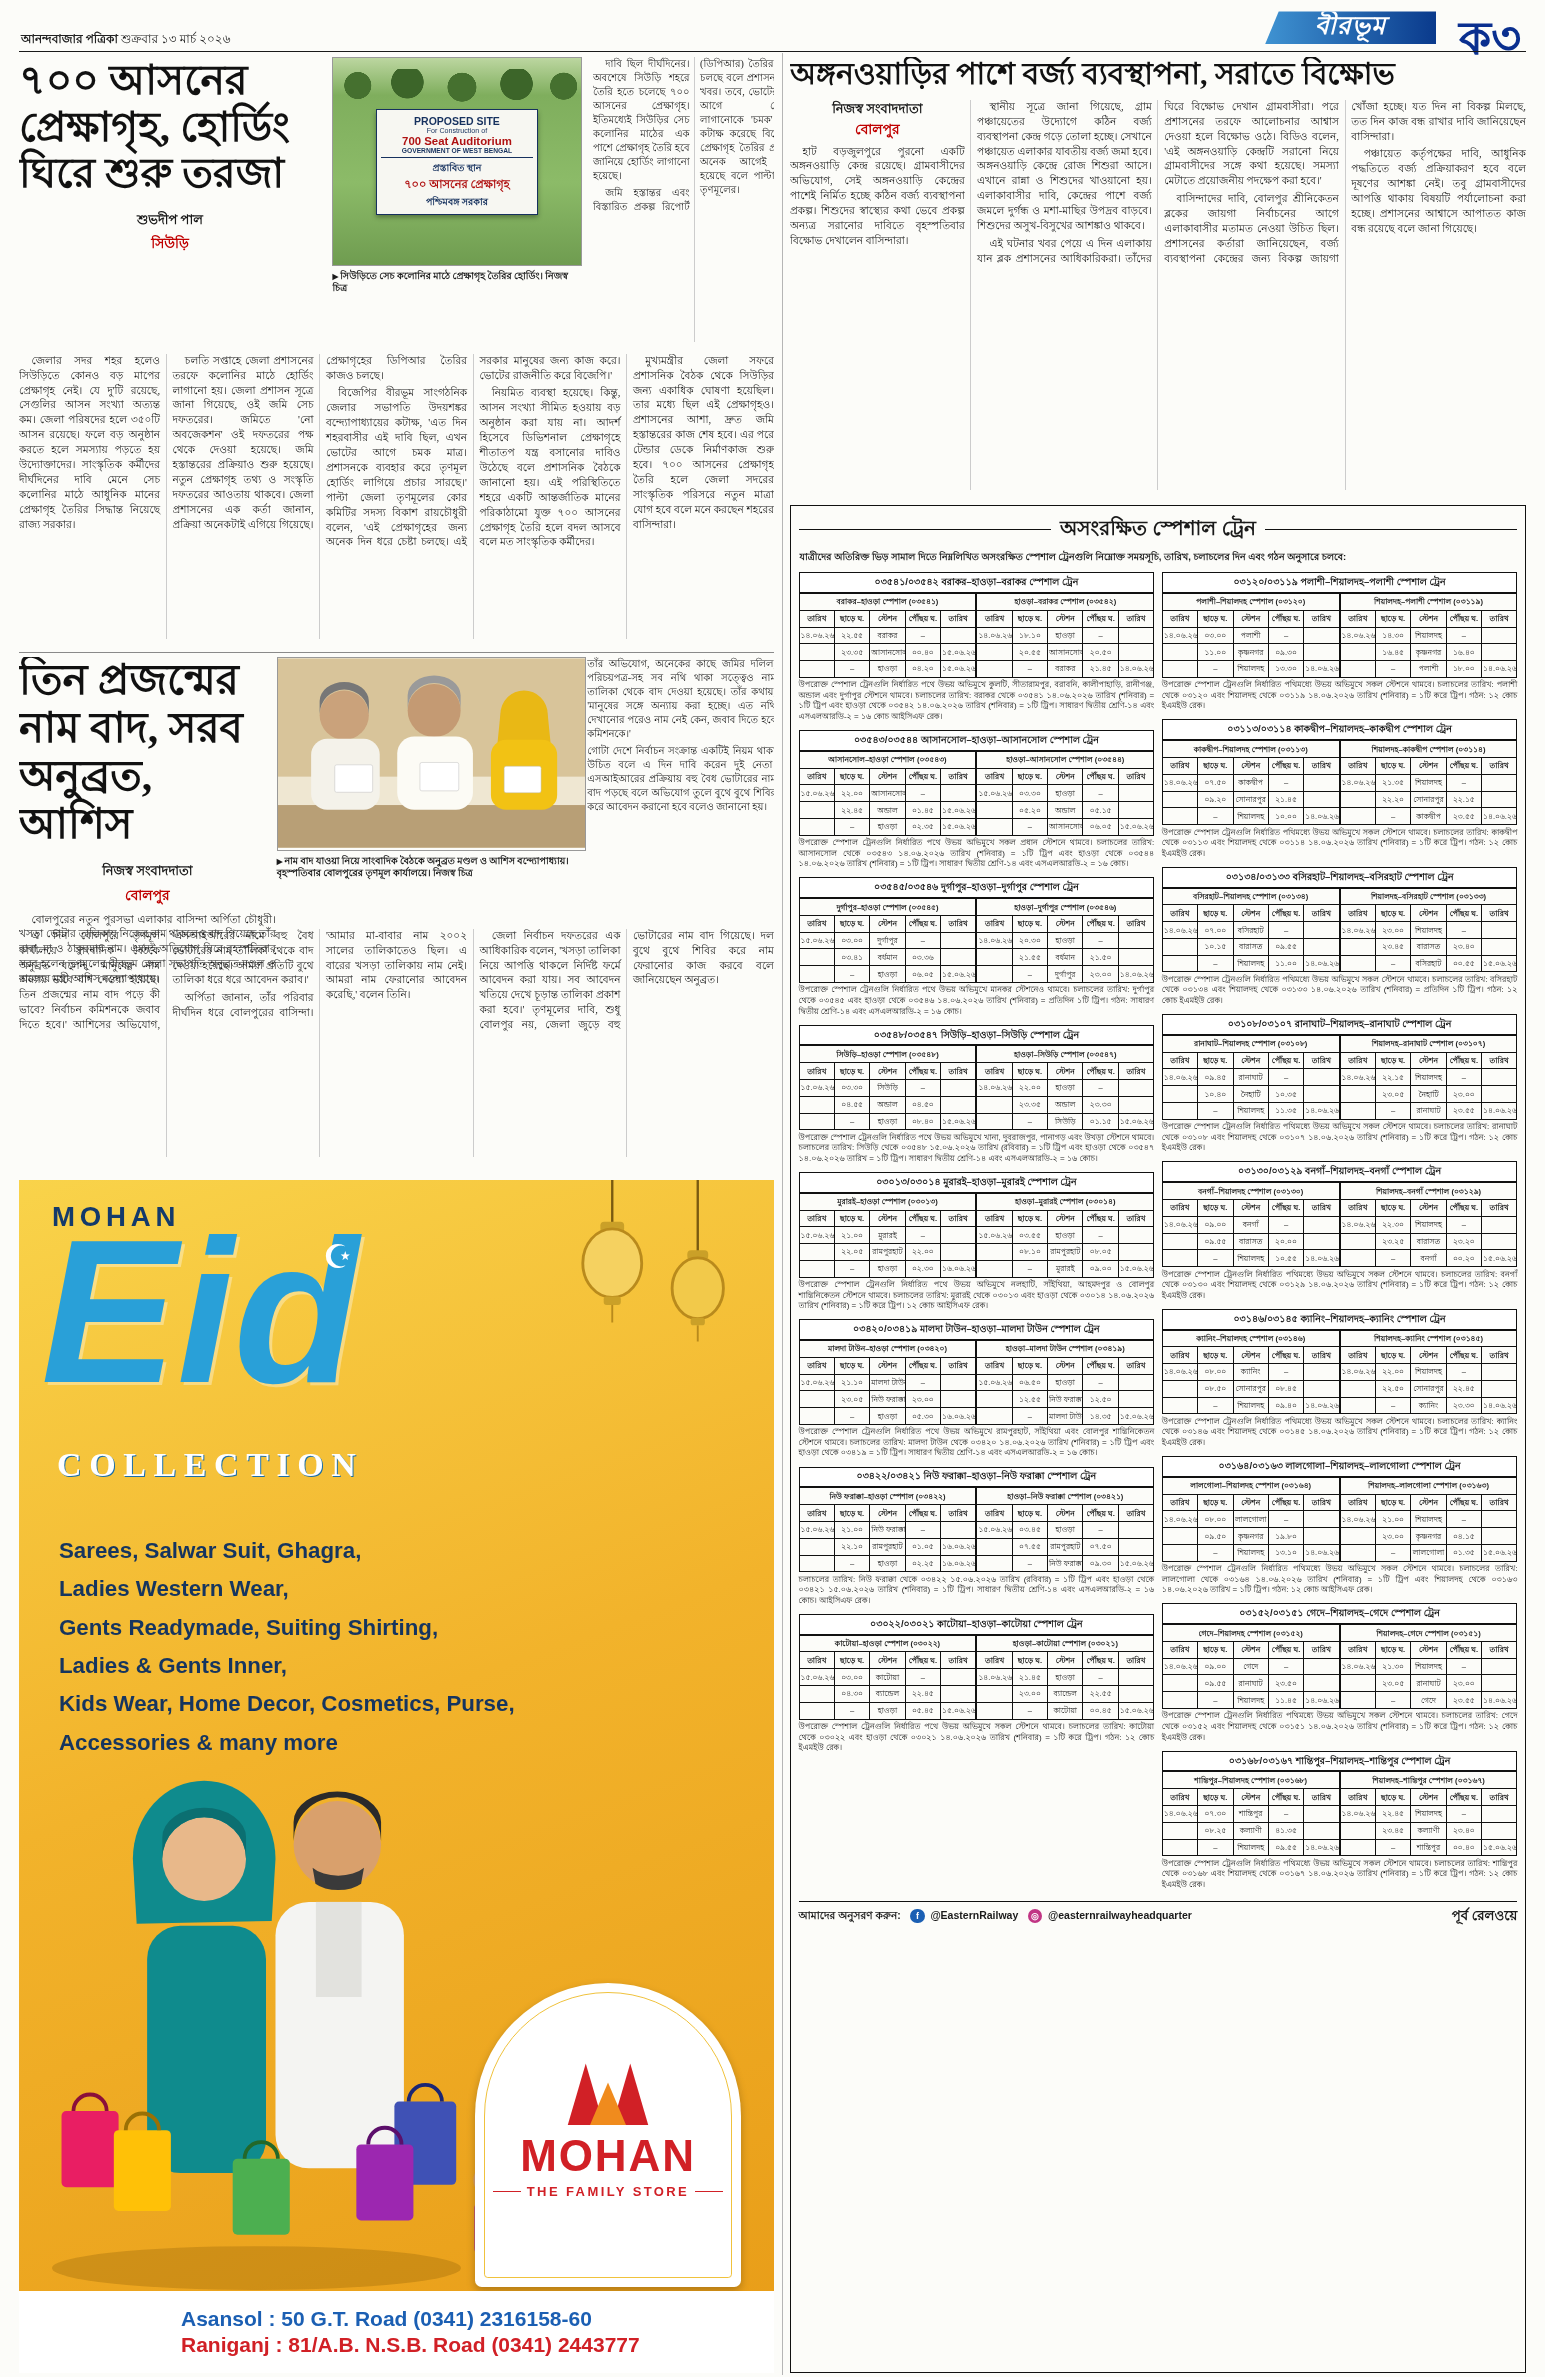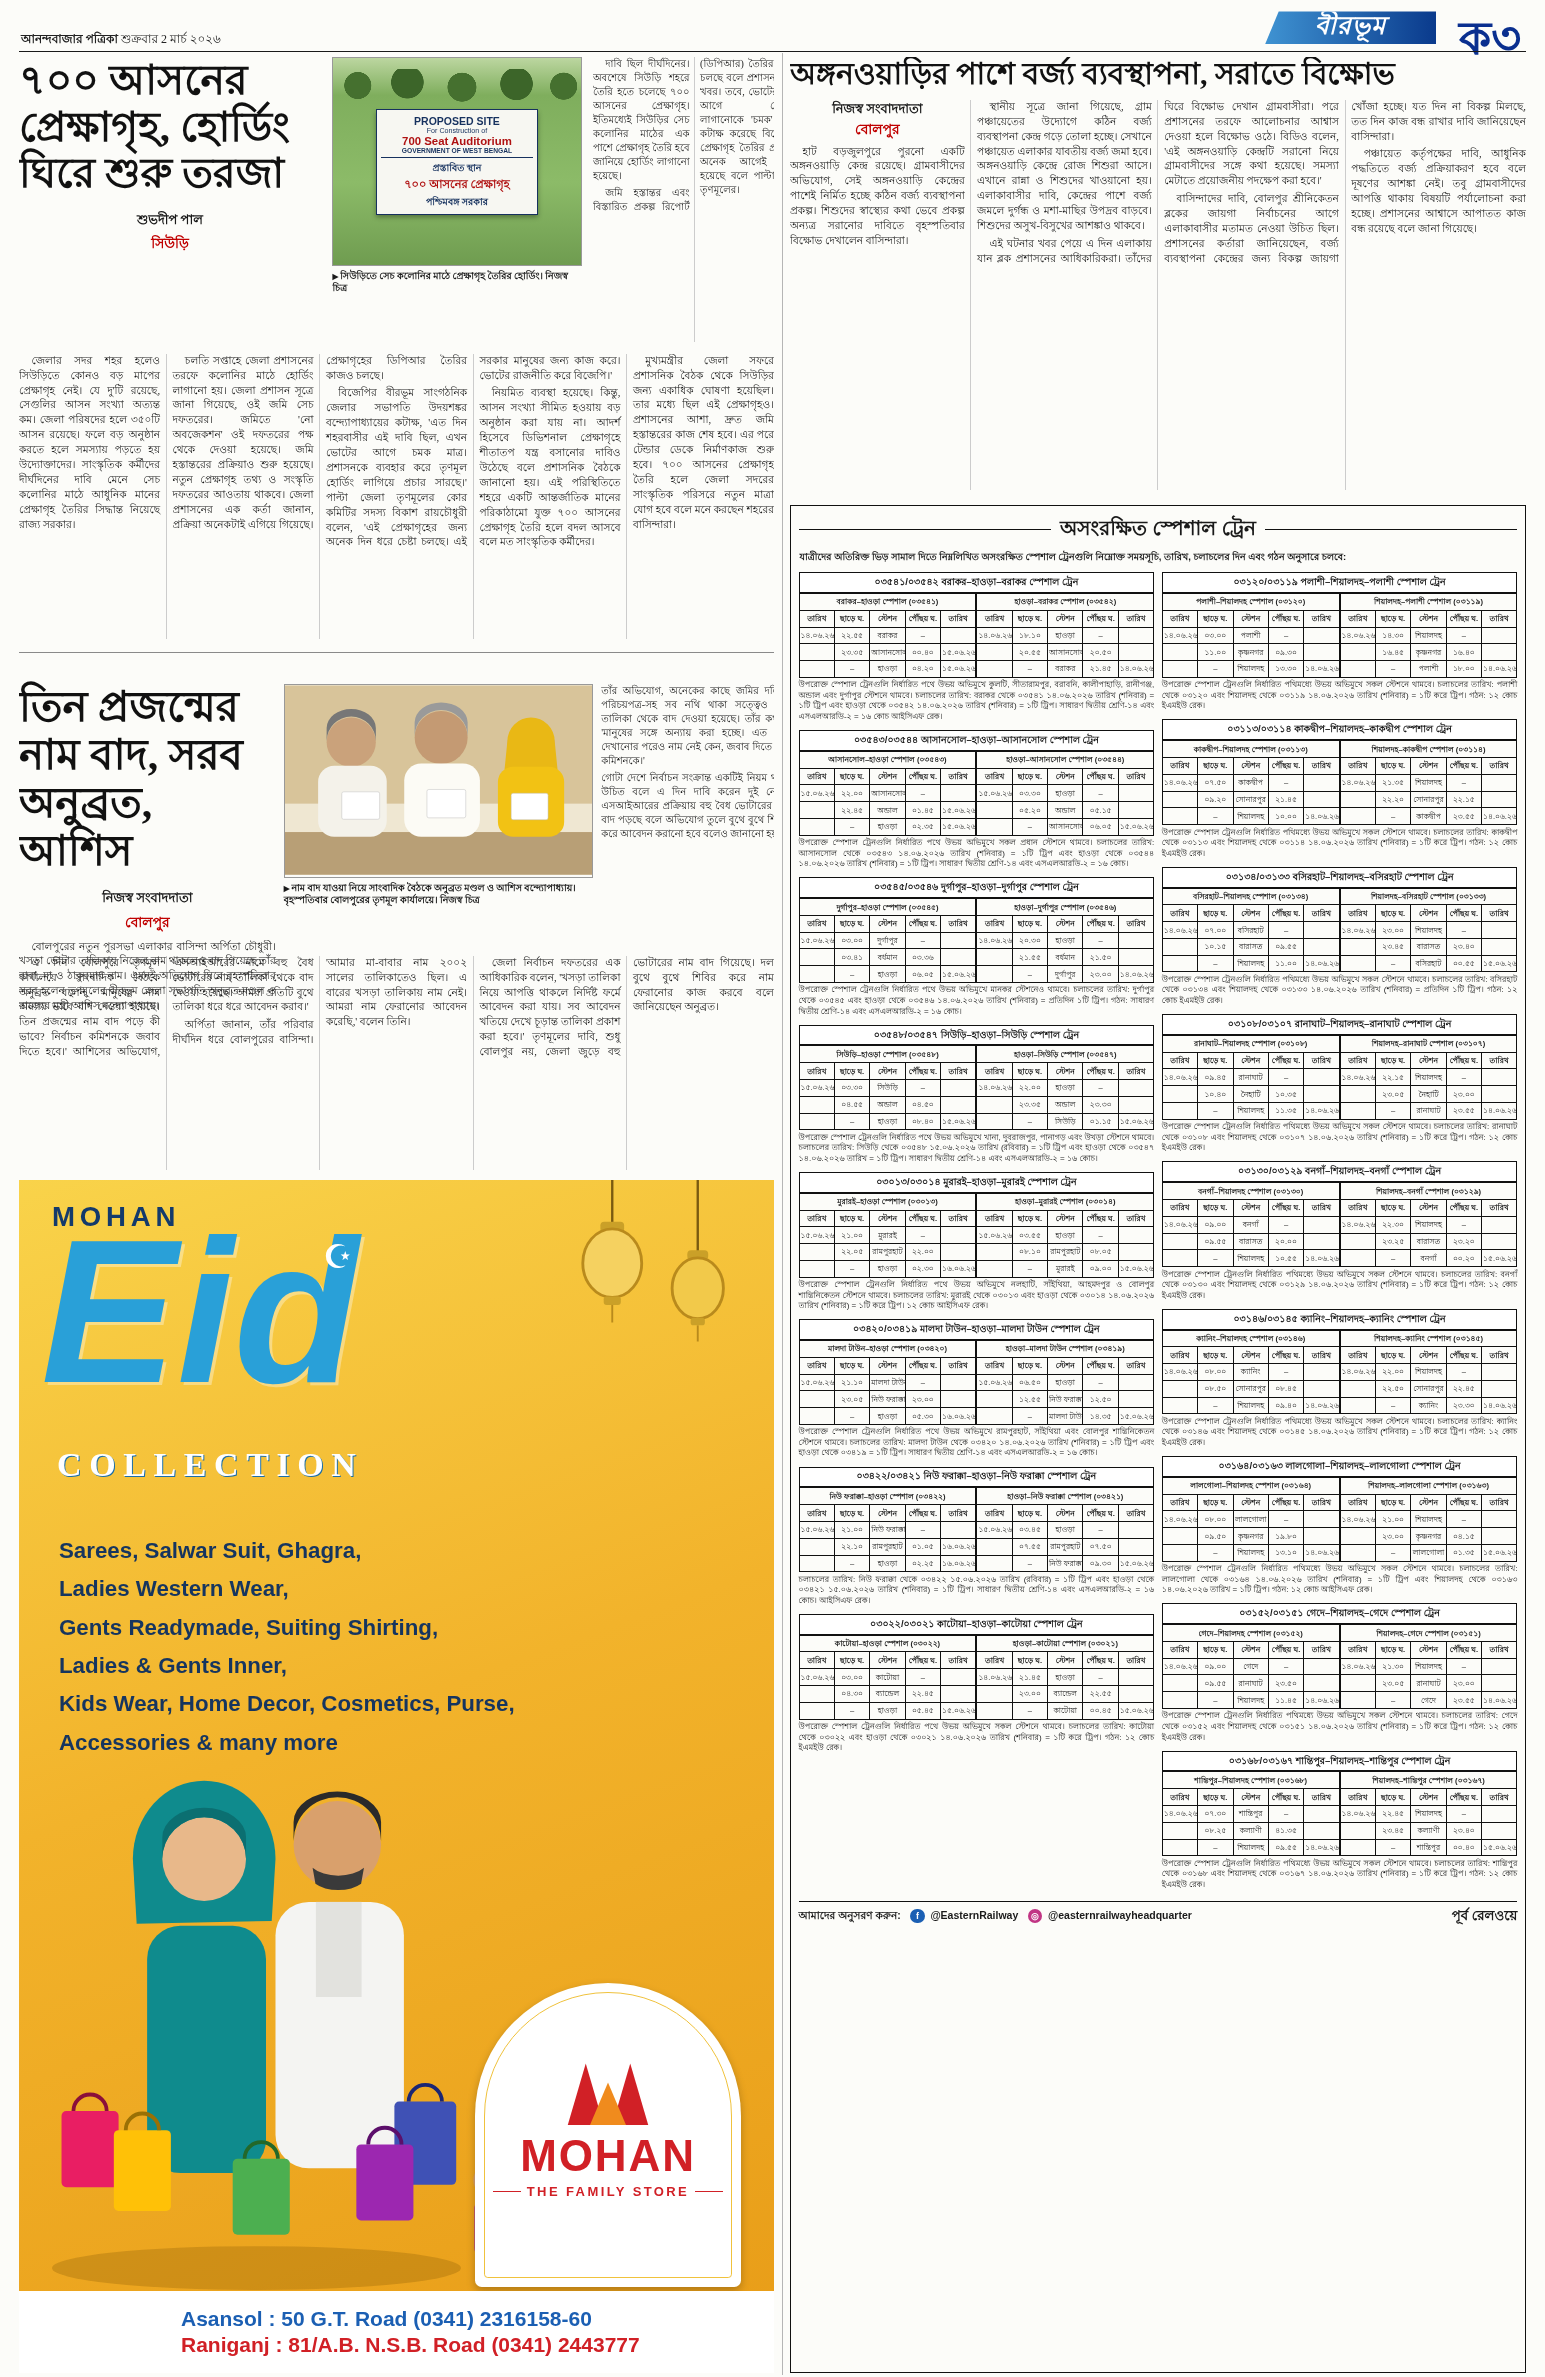--- a/index.html
+++ b/index.html
@@ -49,21 +49,21 @@
   .sign-board .en1 { color:#16315e; font-weight:bold; font-size:10.5px; font-family:"Liberation Sans",sans-serif; }
   .sign-board .en2 { color:#16315e; font-size:7.1px; font-family:"Liberation Sans",sans-serif; }
   .sign-board .en3 { color:#b01212; font-weight:bold; font-size:11.4px; font-family:"Liberation Sans",sans-serif; }
   .sign-board .en4 { color:#16315e; font-size:6.7px; font-weight:bold; font-family:"Liberation Sans",sans-serif; border-bottom:1px solid #16315e; padding-bottom:2.9px; margin-bottom:2.9px; }
   .sign-board .bn { color:#16315e; font-size:9.5px; font-weight:bold; }
   .sign-board .bn.red { color:#b01212; font-size:11.4px; }
   .art1-rowB { margin-top:6.7px; column-count:5; column-gap:12.4px; column-rule:0.5px solid #ccc; height:285px; }
 
   
   .art2 { position:absolute; left:19px; top:657px; width:755px; height:513px; overflow:hidden; }
-  .art2-rowA { display:grid; grid-template-columns:34% 41% 25%; column-gap:8px; height:266px;margin-top:27px; }
+  .art2-rowA { display:grid; grid-template-columns:34% 41% 25%; column-gap:1px; height:266px; }
   .art2 .headline { font-size:42px; }
   .people-photo { width:100%; height:190px; }
   .art2-side { font-size:10px; line-height:1.4; text-align:justify; height:262px; overflow:hidden; }
   .art2-side p { margin:0 0 2.9px; }
   .art2-rowB { margin-top:5.7px; column-count:5; column-gap:12.4px; column-rule:0.5px solid #ccc; height:228px; }
 
   
   .art3 { position:absolute; left:790px; top:57px; width:736px; height:443px; overflow:hidden; }
   .art3 .headline { font-size:30px; margin-bottom:8.6px; }
   .art3-body { column-count:4; column-gap:12.4px; column-rule:0.5px solid #ccc; height:390px; }
@@ -109,21 +109,21 @@
   .ad-addr.red { color:#d12026; }
 </style>
 </head>
 <body>
 
 <div class="page">
 
   <div class="masthead">
     <div class="mh-left">
       <b>আনন্দবাজার পত্রিকা</b>
-      <span>শুক্রবার 2 মার্চ ২০২৬</span>
+      <span>শুক্রবার ১৩ মার্চ ২০২৬</span>
     </div>
     <div class="mh-ribbon">
       <span>বীরভূম</span>
     </div>
     <div class="mh-pageno">ক৩</div>
   </div>
   <div class="mh-rule"></div>
   <div class="vrule-main"></div>
 
   <div class="art1">

